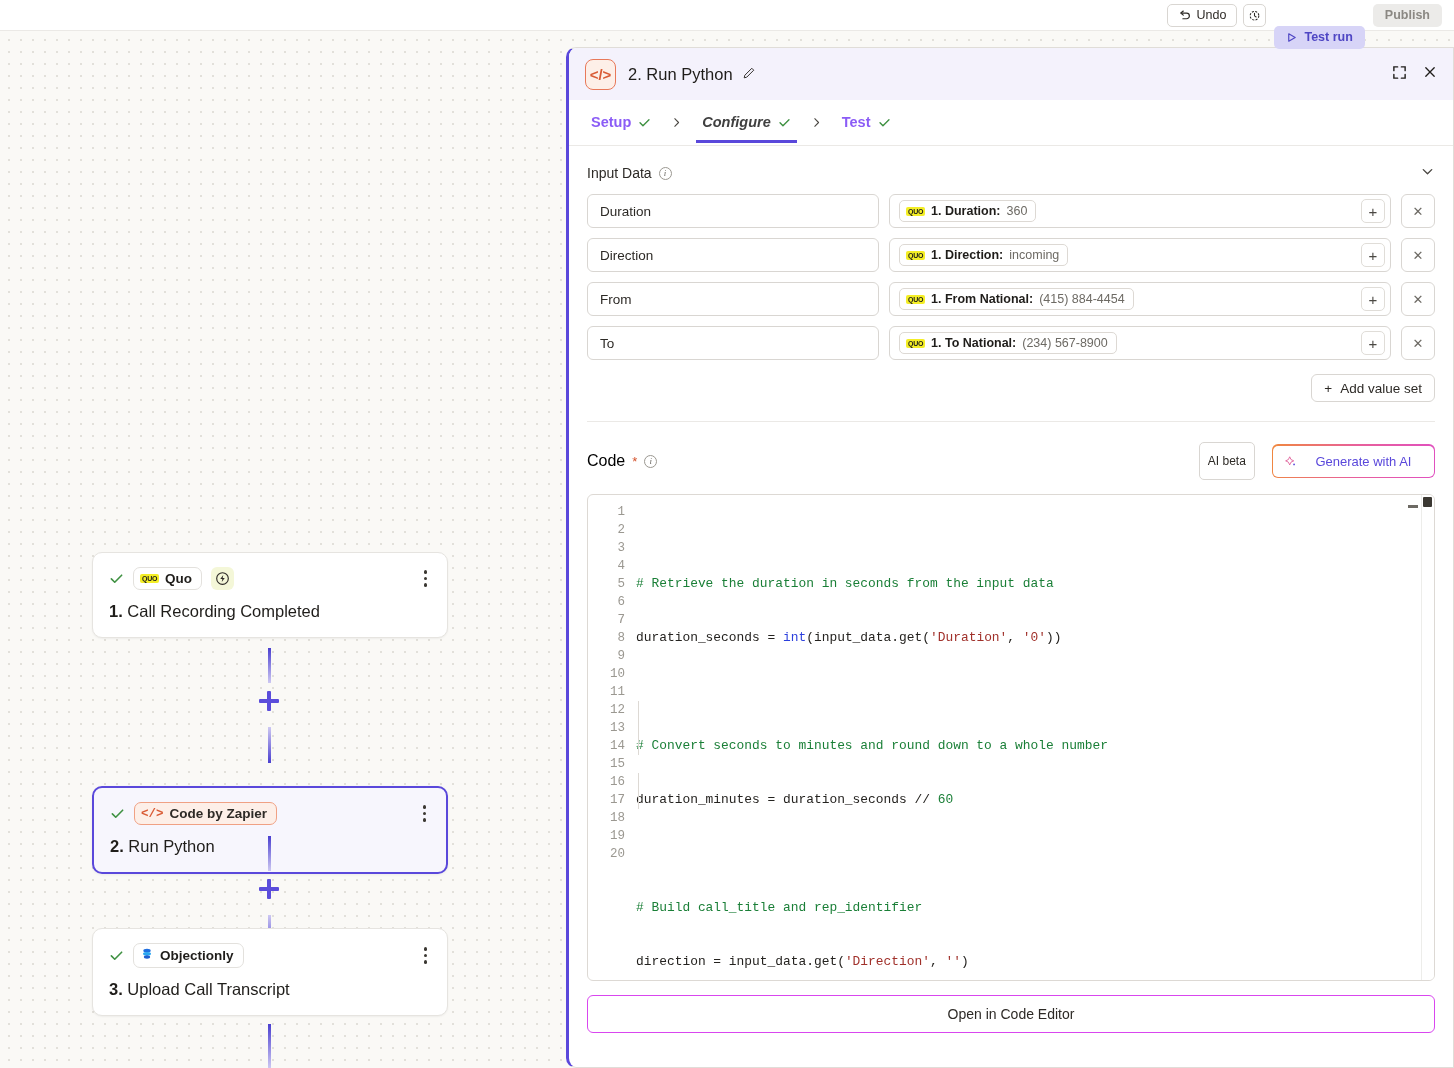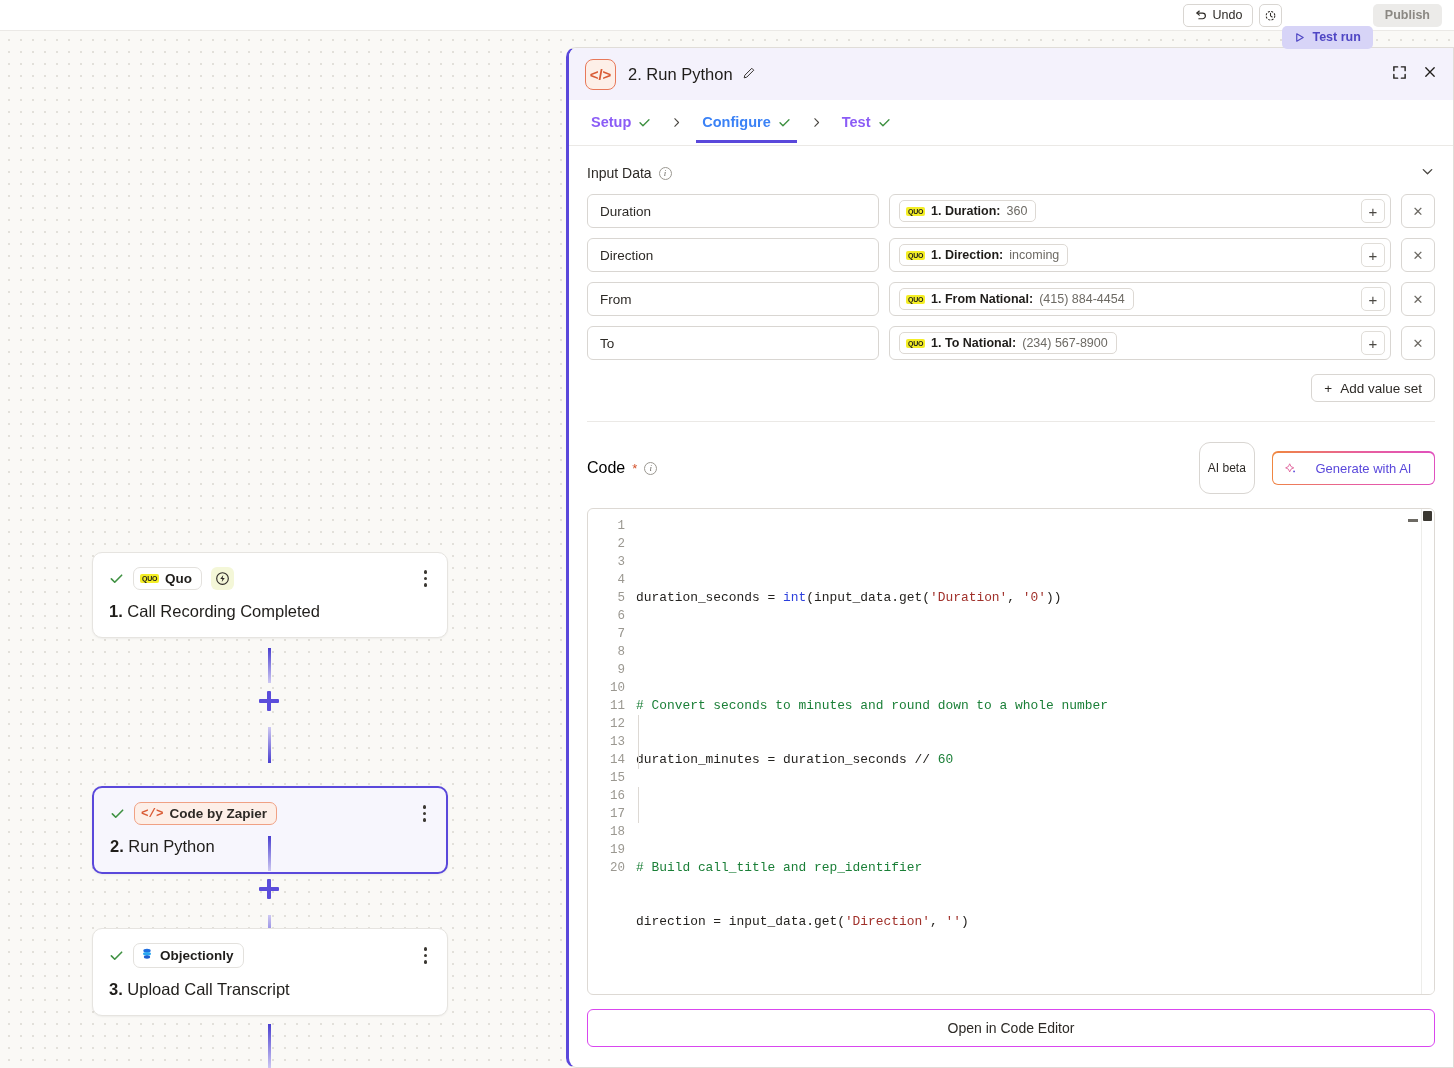--- a/index.html
+++ b/index.html
@@ -8,21 +8,21 @@
     font-family: "Liberation Sans", sans-serif;
     background: #fbfaf8;
     overflow: hidden;
   }
 
   
   .topbar {
     position: absolute; top: 0; left: 0; width: 1454px; height: 31px;
     background: #ffffff;
     display: flex; align-items: center; justify-content: flex-end;
-    padding-right: 12px; gap: 0;
+    padding-right: 12px; gap: 8px;
     border-bottom: 1px solid #ebe9e6;
     z-index: 40;
     padding-left: 44px;
   }
   .tb-group { display: flex; align-items: center; gap: 6px; }
   .btn-undo {
     display: flex; align-items: center; gap: 6px;
     height: 23px; padding: 0 10px;
     border: 1px solid #d9d6d2; border-radius: 5px; background: #fff;
     font-size: 12.5px; color: #2d2a26; font-weight: 400;
@@ -145,21 +145,21 @@
   .steps {
     height: 46px; border-bottom: 1px solid #ebe9e6;
     display: flex; align-items: center; padding: 0 16px; gap: 4px;
     background: #fff;
   }
   .step {
     display: flex; align-items: center; gap: 7px;
     font-size: 14.5px; font-weight: 700; color: #8b5cf6;
     padding: 12px 6px 13px 6px;
   }
-  .step.active { color: #3b82f6; box-shadow: inset 0 -3px 0 #5a48db; }
+  .step.active { color: #404040; box-shadow: inset 0 -3px 0 #5a48db; font-style: italic; }
   .step-sep { color: #6d6a64; padding: 0 10px; display:flex; align-items:center; }
 
   .panel-body { padding: 18px 18px 0 18px; height: 923px; overflow: hidden; }
 
   .sec-head {
     display:flex; align-items:center; gap: 7px;
     font-size: 14px; color: #2d2a26; margin-bottom: 12px;
   }
   .info-i {
     width: 13px; height: 13px; border-radius: 50%;
@@ -204,22 +204,22 @@
     height: 28px; padding: 0 12px;
     border: 1px solid #d9d6d2; border-radius: 6px; background: #fff;
     font-size: 13.5px; color: #2d2a26;
   }
   .divider { height:1px; background:#ebe9e6; margin: 19px 0 0 0; }
 
   .code-head { display:flex; align-items:center; margin: 20px 0 14px 0; gap: 7px; justify-content: center; }
   .req { color: #d4512b; font-size: 13px; }
   .ai-beta {
     margin-left:auto;
-    border: 1px solid #d9d6d2; border-radius: 11px; background: #fff;
-    padding: 18px 8px; font-size: 12px; color: #2d2a26;
+    border: 1px solid #d9d6d2; border-radius: 5px; background: #fff;
+    padding: 11px 8px; font-size: 12px; color: #2d2a26;
   }
   .gen-ai {
     border-radius: 6px; padding: 1.5px;
     background: linear-gradient(100deg, #f0883e, #e8609a, #e050c0);
     margin-left: 10px;
   }
   .gen-ai span {
     display:flex; align-items:center; gap: 7px;
     background:#fff; border-radius: 5px; padding: 4px 11px;
     font-size: 13px; color: #5a48db; font-weight: 400;
@@ -569,20 +569,21 @@
           <div>15</div>
           <div>16</div>
           <div>17</div>
           <div>18</div>
           <div>19</div>
           <div>20</div>
         </div>
         <div class="code-area">
           <div class="indent-guide" style="left: 2px; top: 198px; height: 54px;"></div>
           <div class="indent-guide" style="left: 2px; top: 270px; height: 36px;"></div>
+          <div class="ln"><span class="cm">#&nbsp;Retrieve&nbsp;the&nbsp;duration&nbsp;in&nbsp;seconds&nbsp;from&nbsp;the&nbsp;input&nbsp;data</span></div>
           <div class="ln">duration_seconds&nbsp;=&nbsp;<span class="bi">int</span>(input_data.get(<span class="st">'Duration'</span>,&nbsp;<span class="st">'0'</span>))</div>
           <div class="ln">&nbsp;</div>
           <div class="ln"><span class="cm">#&nbsp;Convert&nbsp;seconds&nbsp;to&nbsp;minutes&nbsp;and&nbsp;round&nbsp;down&nbsp;to&nbsp;a&nbsp;whole&nbsp;number</span></div>
           <div class="ln">duration_minutes&nbsp;=&nbsp;duration_seconds&nbsp;//&nbsp;<span class="nu">60</span></div>
           <div class="ln">&nbsp;</div>
           <div class="ln"><span class="cm">#&nbsp;Build&nbsp;call_title&nbsp;and&nbsp;rep_identifier</span></div>
           <div class="ln">direction&nbsp;=&nbsp;input_data.get(<span class="st">'Direction'</span>,&nbsp;<span class="st">''</span>)</div>
           
           
           

